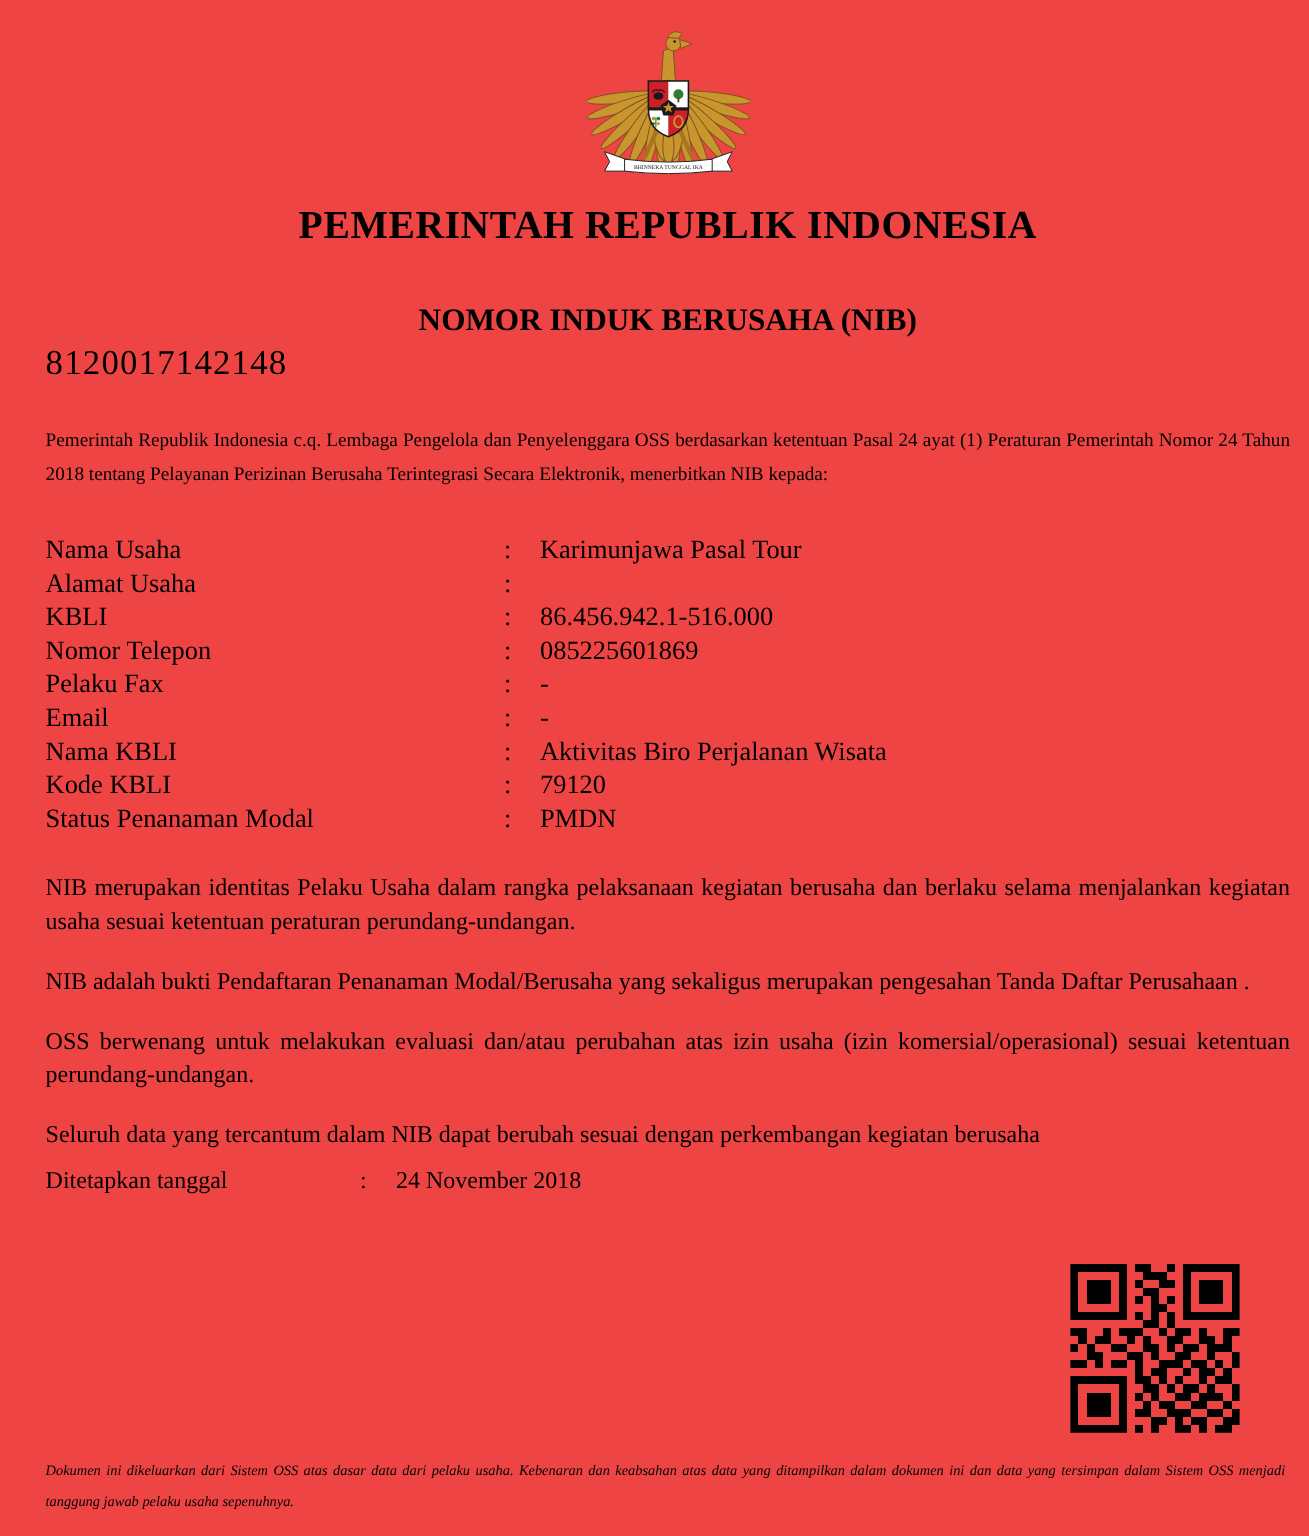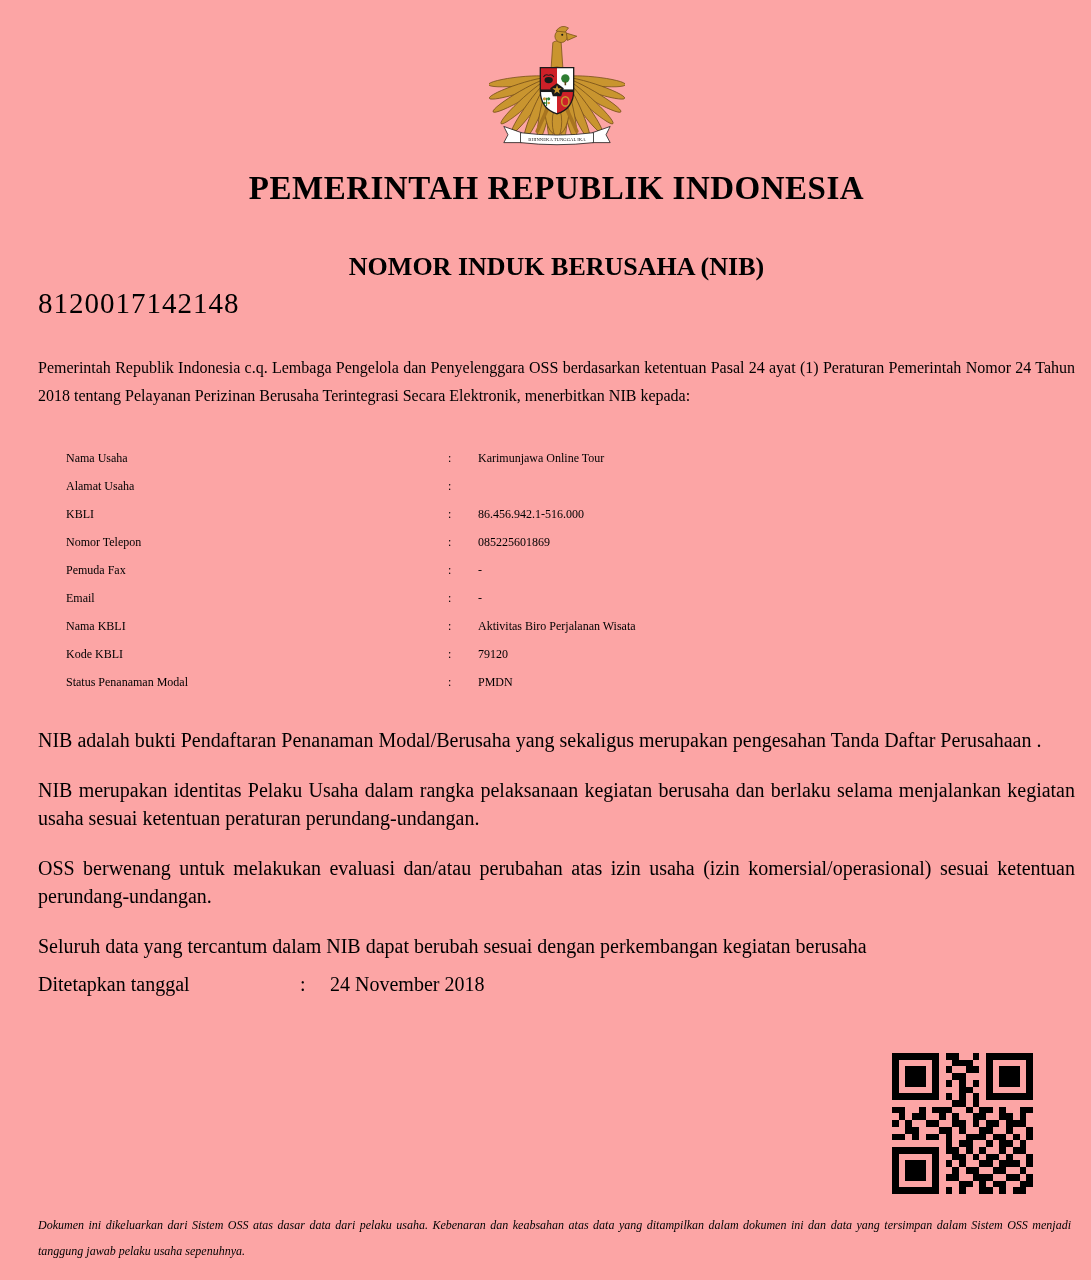--- a/index.html
+++ b/index.html
@@ -1,21 +1,21 @@
 <!DOCTYPE html>
 <html><head>
 <meta charset="utf-8">
 <style>
   * { margin:0; padding:0; box-sizing:border-box; }
   html,body { background:#ffffff; }
   .page {
     position:relative;
     width:1091px; height:1280px;
     margin:0 auto;
-    background:#fca5a5;
+    background:#ef4444;
     color:#000000;
     font-family:"Liberation Serif", serif;
     padding:0 16px 0 38px;
     overflow:hidden;
   }
   .emblem-wrap { padding-top:6px; height:152px; text-align:center; }
   .gov-title {
     margin-top:16px;
     font-size:33px; line-height:40px;
     font-weight:bold; text-align:center;
@@ -34,21 +34,21 @@
   }
   .intro {
     margin-top:34px;
     font-size:16px; line-height:28px;
     text-align:justify;
   }
   .fields { margin-top:34px; }
   .frow {
     display:grid;
     grid-template-columns:382px 30px 1fr;
-    font-size:12px; line-height:28px;margin-left:28px;
+    font-size:22px; line-height:28px;
   }
   .fcolon { text-align:left; }
   .paras { margin-top:30px; }
   .body-p {
     font-size:20px; line-height:28px;
     text-align:justify;
   }
   .body-p + .body-p { margin-top:22px; }
   .issued {
     margin-top:10px;
@@ -163,38 +163,38 @@
 
   <div class="doc-title">NOMOR INDUK BERUSAHA (NIB)</div>
   <div class="nib-number">8120017142148</div>
 
   <p class="intro">Pemerintah Republik Indonesia c.q. Lembaga Pengelola dan Penyelenggara OSS berdasarkan ketentuan Pasal 24 ayat (1) Peraturan Pemerintah Nomor 24 Tahun 2018 tentang Pelayanan Perizinan Berusaha Terintegrasi Secara Elektronik, menerbitkan NIB kepada:</p>
 
   <div class="fields">
     <div class="frow">
       <span class="flabel">Nama Usaha</span>
       <span class="fcolon">:</span>
-      <span class="fvalue">Karimunjawa Online Tour</span>
+      <span class="fvalue">Karimunjawa Pasal Tour</span>
     </div>
     <div class="frow">
       <span class="flabel">Alamat Usaha</span>
       <span class="fcolon">:</span>
     </div>
     <div class="frow">
       <span class="flabel">KBLI</span>
       <span class="fcolon">:</span>
       <span class="fvalue">86.456.942.1-516.000</span>
     </div>
     <div class="frow">
       <span class="flabel">Nomor Telepon</span>
       <span class="fcolon">:</span>
       <span class="fvalue">085225601869</span>
     </div>
     <div class="frow">
-      <span class="flabel">Pemuda Fax</span>
+      <span class="flabel">Pelaku Fax</span>
       <span class="fcolon">:</span>
       <span class="fvalue">-</span>
     </div>
     <div class="frow">
       <span class="flabel">Email</span>
       <span class="fcolon">:</span>
       <span class="fvalue">-</span>
     </div>
     <div class="frow">
       <span class="flabel">Nama KBLI</span>
@@ -207,22 +207,22 @@
       <span class="fvalue">79120</span>
     </div>
     <div class="frow">
       <span class="flabel">Status Penanaman Modal</span>
       <span class="fcolon">:</span>
       <span class="fvalue">PMDN</span>
     </div>
   </div>
 
   <div class="paras">
+    <p class="body-p">NIB merupakan identitas Pelaku Usaha dalam rangka pelaksanaan kegiatan berusaha dan berlaku selama menjalankan kegiatan usaha sesuai ketentuan peraturan perundang-undangan.</p>
     <p class="body-p">NIB adalah bukti Pendaftaran Penanaman Modal/Berusaha yang sekaligus merupakan pengesahan Tanda Daftar Perusahaan .</p>
-    <p class="body-p">NIB merupakan identitas Pelaku Usaha dalam rangka pelaksanaan kegiatan berusaha dan berlaku selama menjalankan kegiatan usaha sesuai ketentuan peraturan perundang-undangan.</p>
     <p class="body-p">OSS berwenang untuk melakukan evaluasi dan/atau perubahan atas izin usaha (izin komersial/operasional) sesuai ketentuan perundang-undangan.</p>
     <p class="body-p">Seluruh data yang tercantum dalam NIB dapat berubah sesuai dengan perkembangan kegiatan berusaha</p>
   </div>
 
   <div class="issued">
     <span>Ditetapkan tanggal</span>
     <span>:</span>
     <span>24 November 2018</span>
   </div>
 

